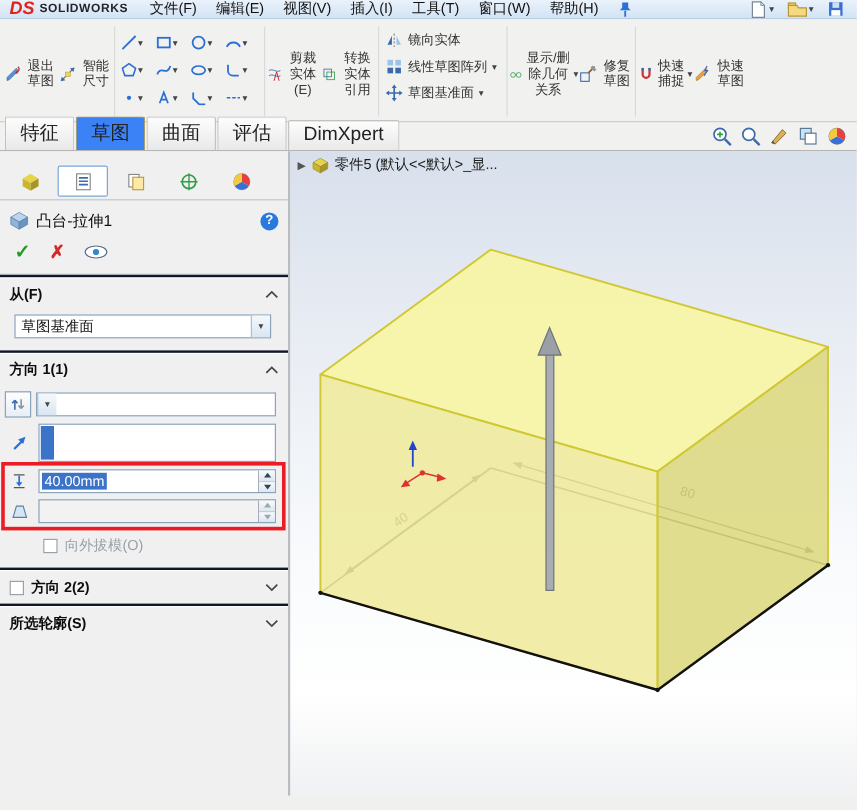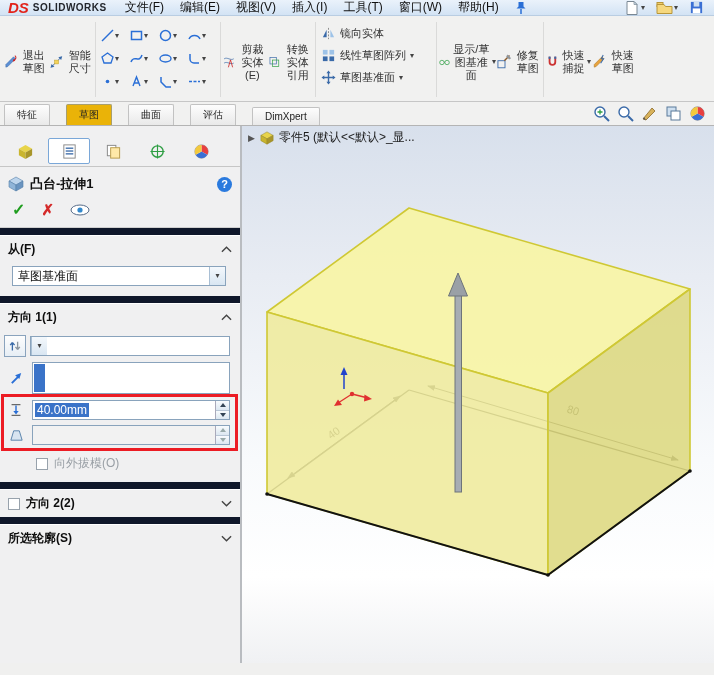--- a/index.html
+++ b/index.html
@@ -20,45 +20,45 @@
   .dd{font-style:normal;font-size:8px;color:#444;line-height:8px}
 
   
   .ribbon{height:86px;display:flex;align-items:stretch;background:#f1f1f0;border-bottom:1px solid #c6c6c6;padding:2px 0 0 2px;overflow:hidden}
   .rbig{width:46px;display:flex;flex-direction:row;align-items:center;padding-top:5px;gap:1px;flex:none}
   .rbig.w56{width:58px}
   .rlbl{font-size:11px;line-height:13px;text-align:center;color:#333}
   .vsep{width:1px;background:#dadad9;margin:4px 1px;flex:none}
   .sketchgrid{display:grid;grid-template-columns:repeat(4,27px);grid-auto-rows:21px;gap:2px;padding:7px 4px;align-content:start;flex:none}
   .cell{display:flex;align-items:center;gap:1px}
-  .stack{display:flex;flex-direction:column;justify-content:flex-start;padding:8px 4px;gap:7px;width:118px;flex:none}
+  .stack{display:flex;flex-direction:column;justify-content:flex-start;padding:8px 4px;gap:7px;width:104px;flex:none}
   .srow{display:flex;align-items:center;gap:4px;font-size:11px;color:#333;white-space:nowrap}
 
   
   .tabbar{height:24px;display:flex;align-items:flex-end;background:#f1f1f0;border-bottom:1px solid #b4b4b4;padding:0 0 0 4px}
-  .tab{font-size:10px;color:#222;padding:3px 12px 3px;border:1px solid #c2c2c2;border-bottom:none;background:linear-gradient(#fdfdfd,#e9e9e9);margin-right:16px;border-radius:2px 2px 0 0;white-space:nowrap}
-  .tab.active{background:#eab308;border-color:#a89f6d}
+  .tab{font-size:16px;color:#222;padding:3px 12px 3px;border:1px solid #c2c2c2;border-bottom:none;background:linear-gradient(#fdfdfd,#e9e9e9);margin-right:1px;border-radius:2px 2px 0 0;white-space:nowrap}
+  .tab.active{background:#3b82f6;border-color:#a89f6d}
   .viewtools{margin-left:auto;display:flex;align-items:center;gap:7px;padding:0 8px 3px}
   .vt{display:flex;align-items:center}
 
   
   .content{height:537px;display:flex}
 
   
   .pm{width:242px;flex:none;background:#f0f0f1;border-right:2px solid #b9bcc0;display:flex;flex-direction:column;position:relative}
   .pm-tabs{display:flex;gap:2px;padding:12px 0 2px 4px;border-bottom:1px solid #c6c6c6}
   .pmtab{width:42px;height:26px;display:flex;align-items:center;justify-content:center;border:1px solid transparent;border-radius:2px}
   .pmtab.active{background:#fff;border-color:#7aa7d8}
   .pm-title{display:flex;align-items:center;gap:6px;padding:8px 8px 5px 8px}
-  .pm-title .t{font-weight:bold;font-size:13px;color:#101010;flex:1}
+  .pm-title .t{font-weight:normal;font-size:13px;color:#101010;flex:1}
   .help{width:15px;height:15px;border-radius:50%;background:#2a7ade;color:#fff;font-size:11px;display:flex;align-items:center;justify-content:center;font-weight:bold;flex:none}
   .pm-actions{display:flex;align-items:center;gap:16px;padding:2px 12px 8px 12px;border-bottom:1px solid #cfcfcf}
   .ok{color:#1f9d1f;font-size:16px;font-weight:bold}
   .cancel{color:#d42a2a;font-size:15px;font-weight:bold}
-  .sect-h{display:flex;align-items:center;gap:6px;padding:6px 8px 5px;border-top:7px solid #0f172a;box-shadow:inset 0 1px 0 #fff}
+  .sect-h{display:flex;align-items:center;gap:6px;padding:6px 8px 5px;border-top:2px solid #0f172a;box-shadow:inset 0 1px 0 #fff}
   .sect-h b{font-size:12px;color:#0d0d0d;flex:1}
   .sect-b{padding:3px 14px 10px 12px}
   .combo{height:20px;border:1px solid #89a3bc;background:#fff;display:flex;align-items:center;font-size:12px;color:#111}
   .combo .cv{flex:1;padding:0 5px;white-space:nowrap;overflow:hidden}
   .combo .cb{width:16px;align-self:stretch;background:linear-gradient(#f4f8fc,#d9e6f2);border-left:1px solid #a9bfd4;display:flex;align-items:center;justify-content:center}
   .d1-body{padding:4px 10px 8px 4px;display:flex;flex-direction:column;gap:5px}
   .row{display:flex;align-items:center;gap:4px}
   .icon-slot{width:24px;display:flex;justify-content:center;flex:none}
   .sqbtn{width:22px;height:22px;border:1px solid #8aa3bd;background:linear-gradient(#fdfdfd,#e7eef5);display:flex;align-items:center;justify-content:center;flex:none}
   .selbox{flex:1;height:32px;border:1px solid #89a3bc;background:#fff;position:relative}
@@ -288,21 +288,21 @@
     </div>
 
     <div class="vsep"></div>
 
     <div class="rbig w56">
       <svg width="26" height="26" viewBox="0 0 26 26">
         <circle cx="8" cy="14" r="4.5" fill="none" stroke="#2f9e44" stroke-width="1.5"></circle>
         <circle cx="18.5" cy="14" r="4.5" fill="none" stroke="#2f9e44" stroke-width="1.5"></circle>
         <path d="M12.5 13.5 h1.5" stroke="#2f9e44" stroke-width="1.5"></path>
       </svg>
-      <span class="rlbl">显示/草图基准面</span>
+      <span class="rlbl">显示/删除几何关系</span>
       <em class="dd">▾</em>
     </div>
 
     <div class="rbig">
       <svg width="26" height="26" viewBox="0 0 26 26">
         <rect x="3" y="11" width="11" height="11" fill="none" stroke="#3a6aa8" stroke-width="1.4"></rect>
         <path d="M13 11 L21 3" stroke="#8a5a2a" stroke-width="2.2"></path>
         <path d="M18 1.5 l5.5 5.5 -3 2.2 -4.7-4.7z" fill="#8f969c"></path>
       </svg>
       <span class="rlbl">修复草图</span>

